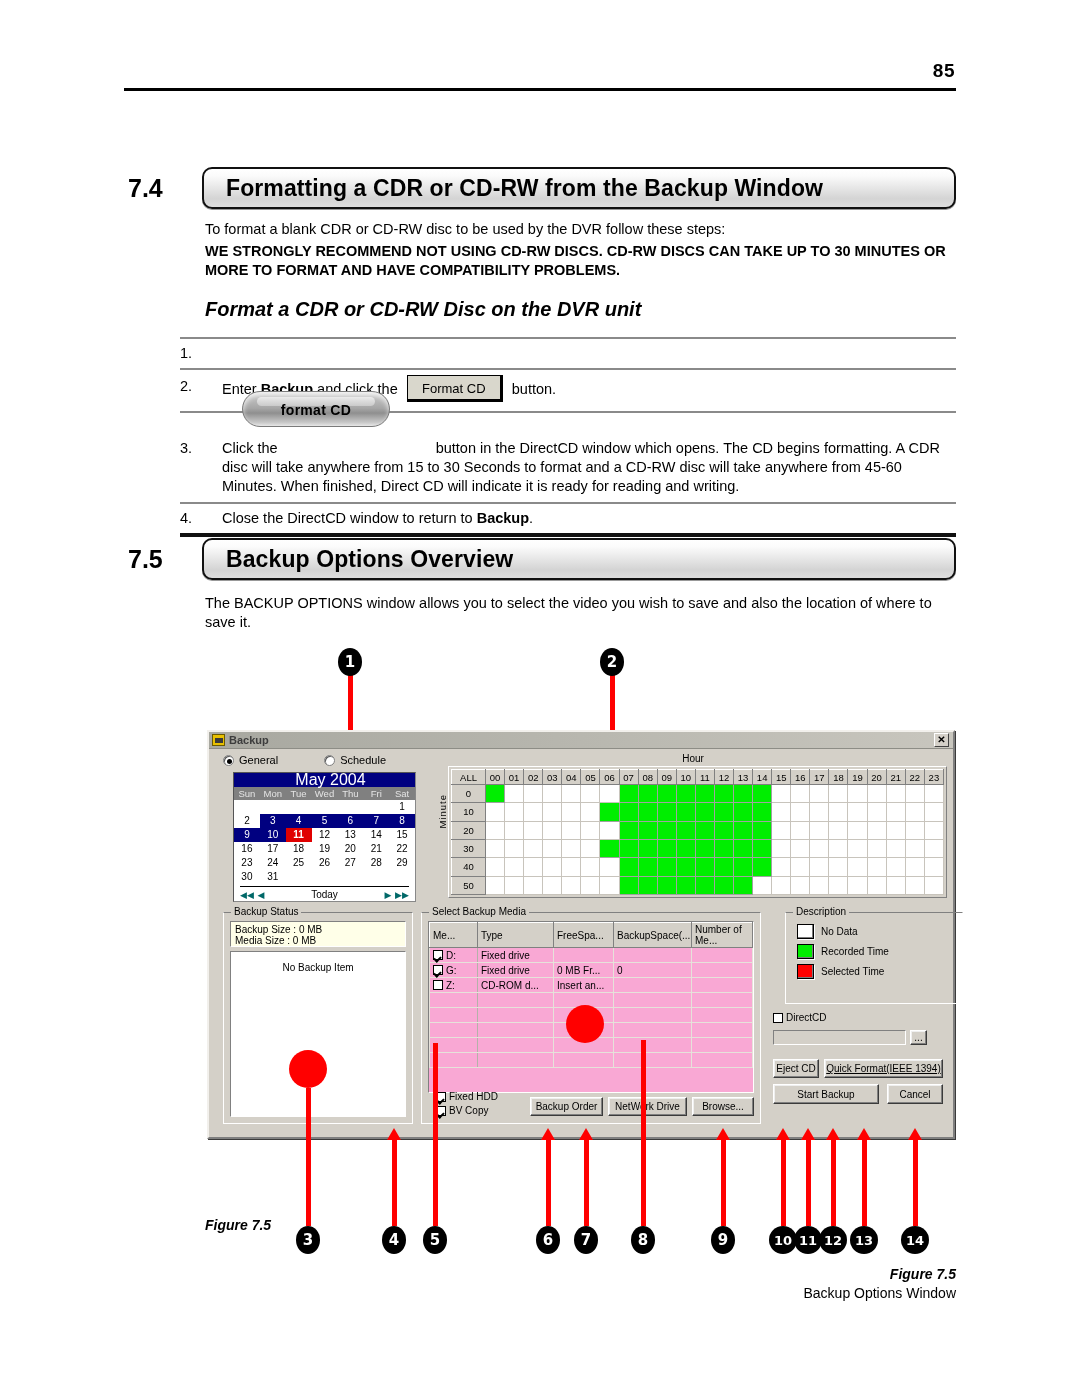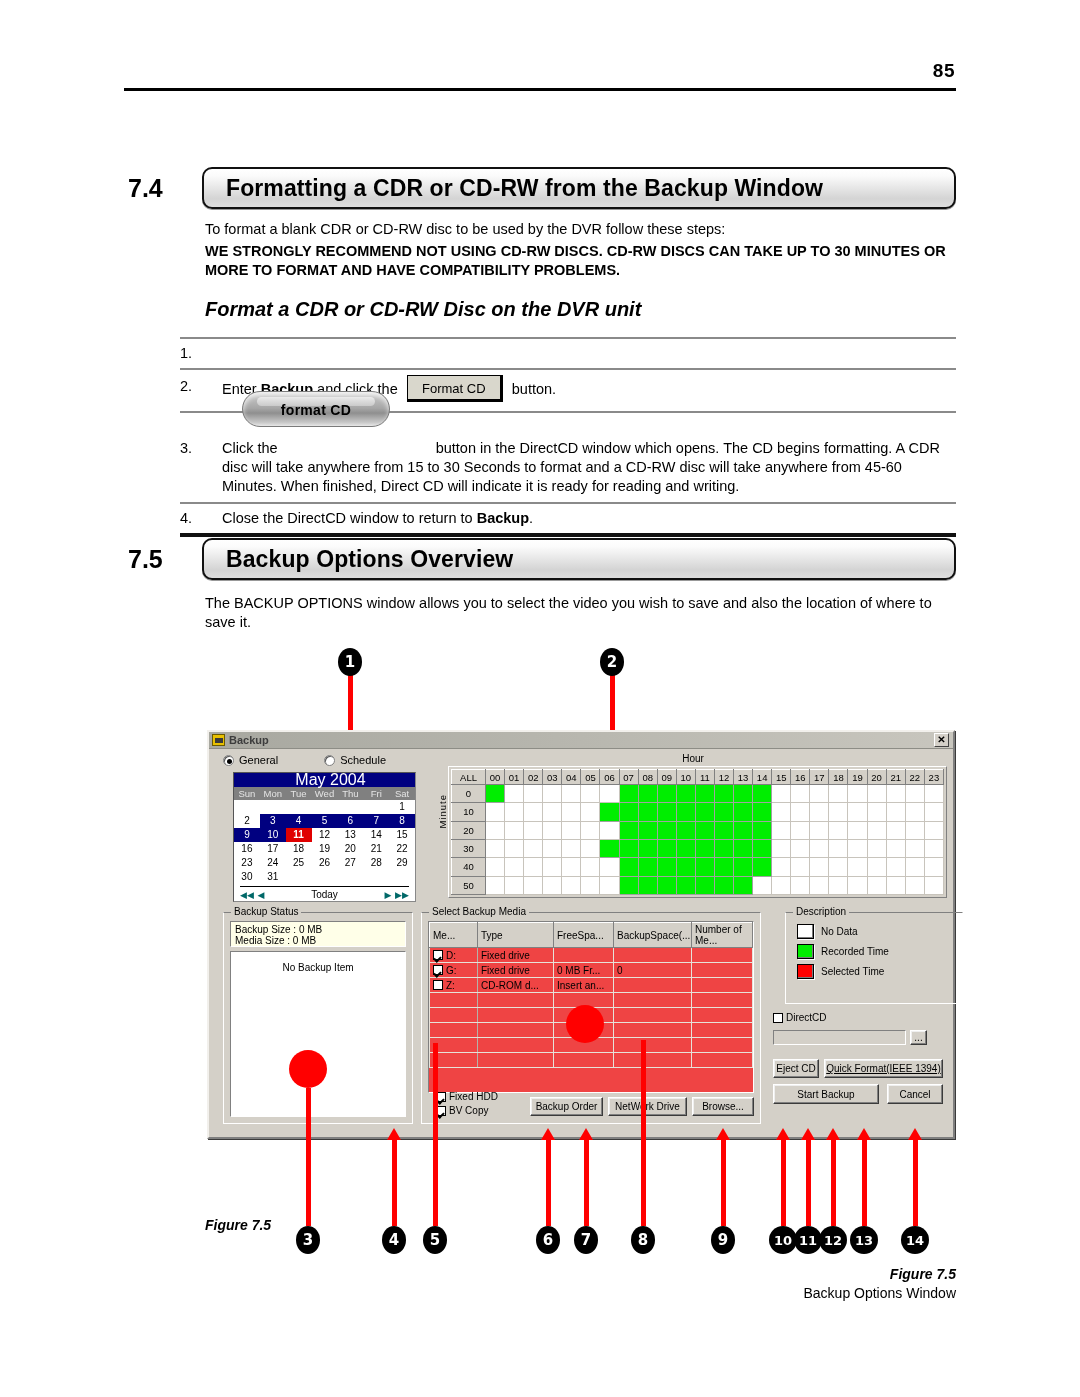--- a/index.html
+++ b/index.html
@@ -183,21 +183,21 @@
     font-size:10px; padding:2px 4px; line-height:11px;
   }
   .nobackup {
     position:absolute; left:6px; top:38px; right:6px; bottom:6px;
     background:#fff; border:1px solid #808080; border-right-color:#fff; border-bottom-color:#fff;
     font-size:10px; text-align:center; padding-top:10px;
   }
 
   
   .media-tbl { position:absolute; left:6px; top:8px; right:6px; bottom:30px;
-    background:#ef4444; border:1px solid #808080; border-right-color:#fff; border-bottom-color:#fff; overflow:hidden;}
+    background:#f9a8d4; border:1px solid #808080; border-right-color:#fff; border-bottom-color:#fff; overflow:hidden;}
   .media-tbl table { border-collapse:collapse; width:100%; table-layout:fixed; font-size:10px; }
   .media-tbl th {
     background:#d4d0c8; border:1px solid #fff; border-right-color:#808080; border-bottom-color:#808080;
     font-size:10px; font-weight:normal; text-align:left; padding:1px 3px; height:15px;
   }
   .media-tbl td { border:1px solid #e6e2da; border-bottom-color:#e6e2da; padding:1px 3px; height:15px; font-size:10px;}
   .media-tbl td.first { border-right:1px solid #b5b1a9; }
   .ckbox {
     display:inline-block; width:10px; height:10px; background:#fff;
     border:1px solid #000; position:relative; margin-right:3px; vertical-align:-1px;

